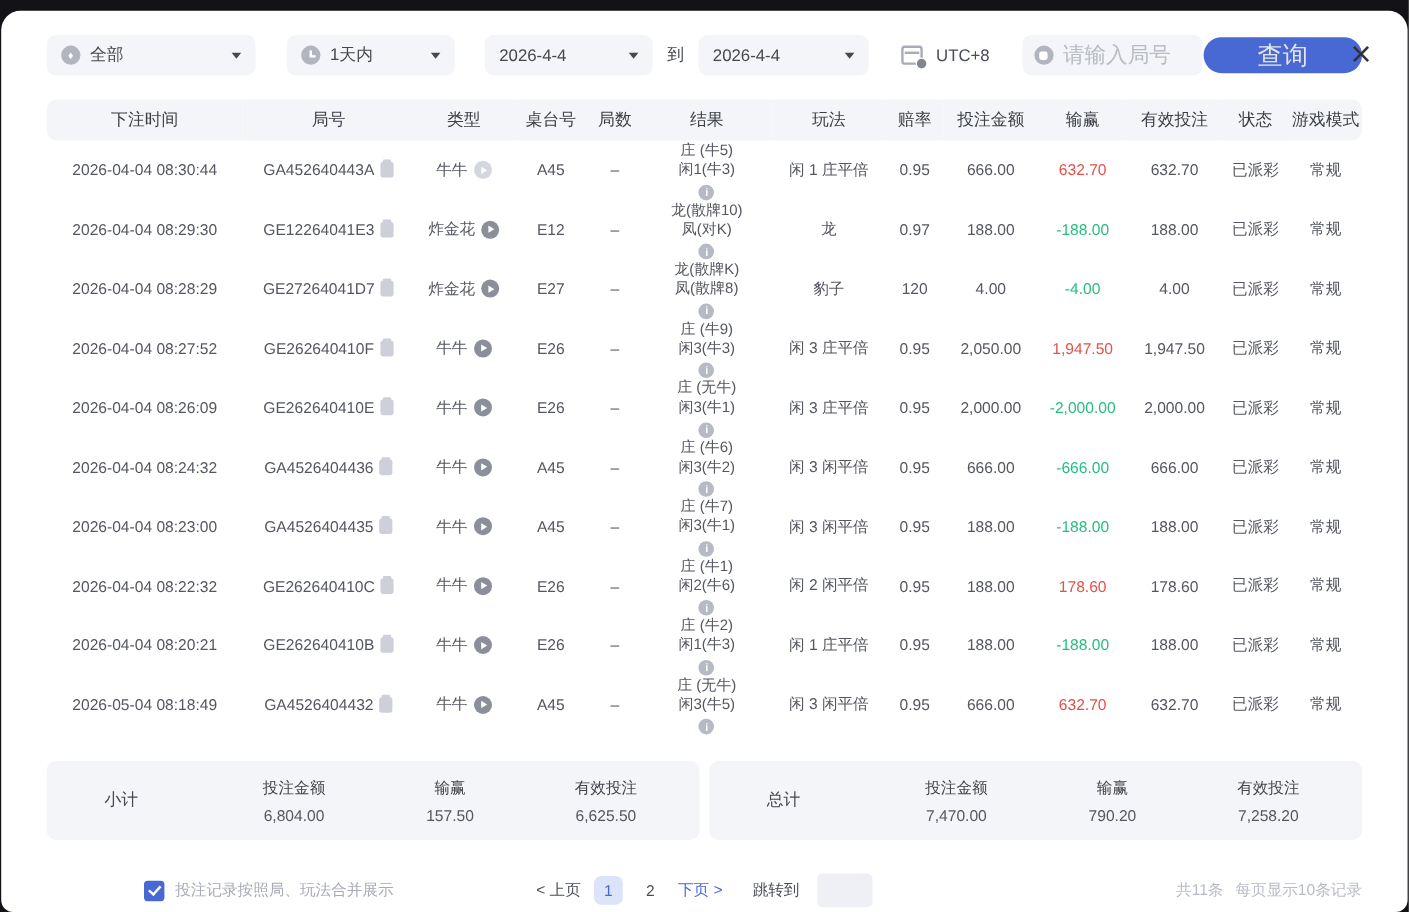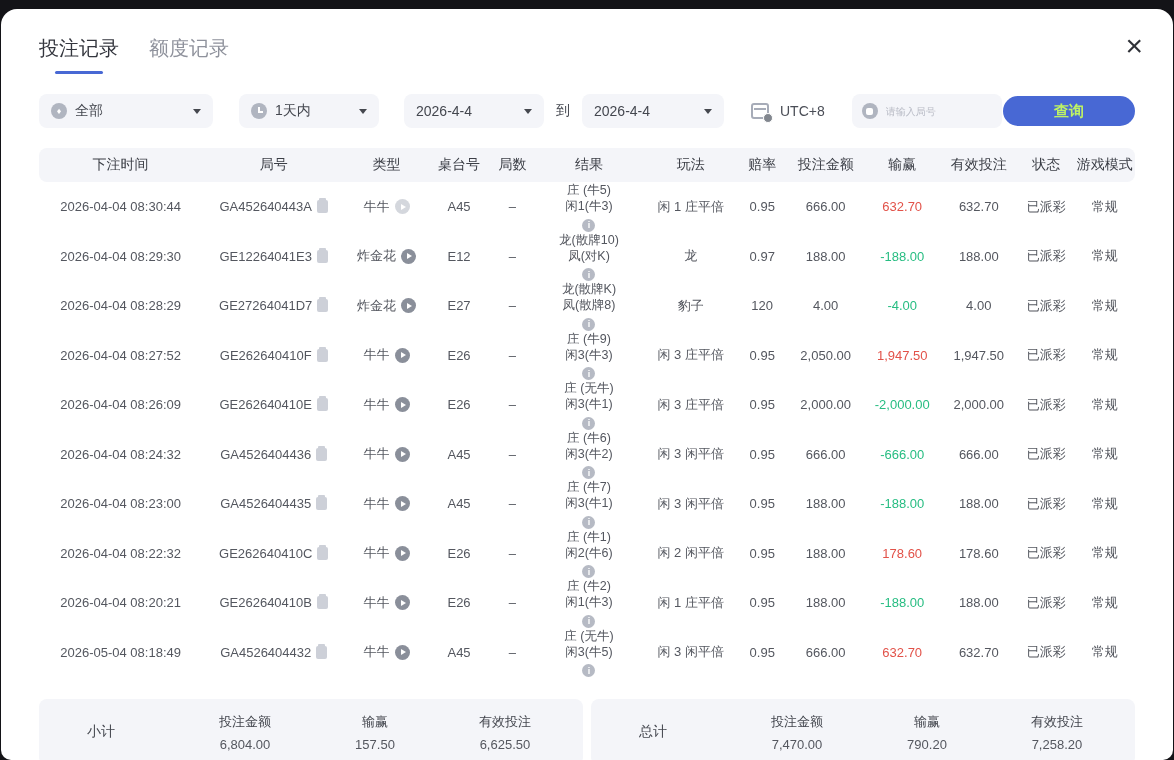--- a/index.html
+++ b/index.html
@@ -63,29 +63,28 @@
   .cal .badge{
     position:absolute; right:-1px; bottom:-2px; width:10px; height:10px; border-radius:50%;
     background:#82California87; background:#82878f; border:1.5px solid #fff;
   }
   .round-input{
     width:150px; height:34px; margin-left:27px; background:var(--panel);
     border-radius:8px; display:flex; align-items:center; padding:0 10px;
   }
   .round-input input{
     border:none; outline:none; background:transparent; width:100%;
-    font-size:10px; color:#44474f; font-family:inherit;
+    font-size:18px; color:#44474f; font-family:inherit;
   }
   .round-input input::placeholder{color:var(--text-light);}
   .sq{width:7px; height:7px; background:#fff; border-radius:2px;}
   .search-btn{
     margin-left:auto; width:132px; height:30px; border:none; border-radius:15px;
-    background:var(--accent); color:#bef264; font-size:15px; cursor:pointer;
+    background:var(--accent); color:#e5e5e5; font-size:21px; cursor:pointer;
     font-family:inherit;
-    font-weight:bold;
   }
   
   table{width:100%; border-collapse:separate; border-spacing:0; margin-top:20px; table-layout:fixed;}
   thead th{
     background:var(--panel); height:34px; font-size:14px; font-weight:500;
     color:var(--text-head); text-align:center;
   }
   thead th:first-child{border-radius:8px 0 0 8px;}
   thead th:last-child{border-radius:0 8px 8px 0;}
   tbody td{
@@ -163,24 +162,20 @@
     display:flex; justify-content:flex-end; gap:10px;
   }
 </style>
 </head>
 <body>
 
 <div class="modal">
 
   <span class="close">×</span>
 
-  <div class="tabs">
-    <div class="tab active">投注记录</div>
-    <div class="tab">额度记录</div>
-  </div>
 
   <div class="filters">
     <div class="pillbox dd1">
       <span class="circ-icon">
           <span class="diamond">♦</span>
         </span>
       <span>全部</span>
       <span class="caret"></span>
     </div>
     <div class="pillbox dd2">

